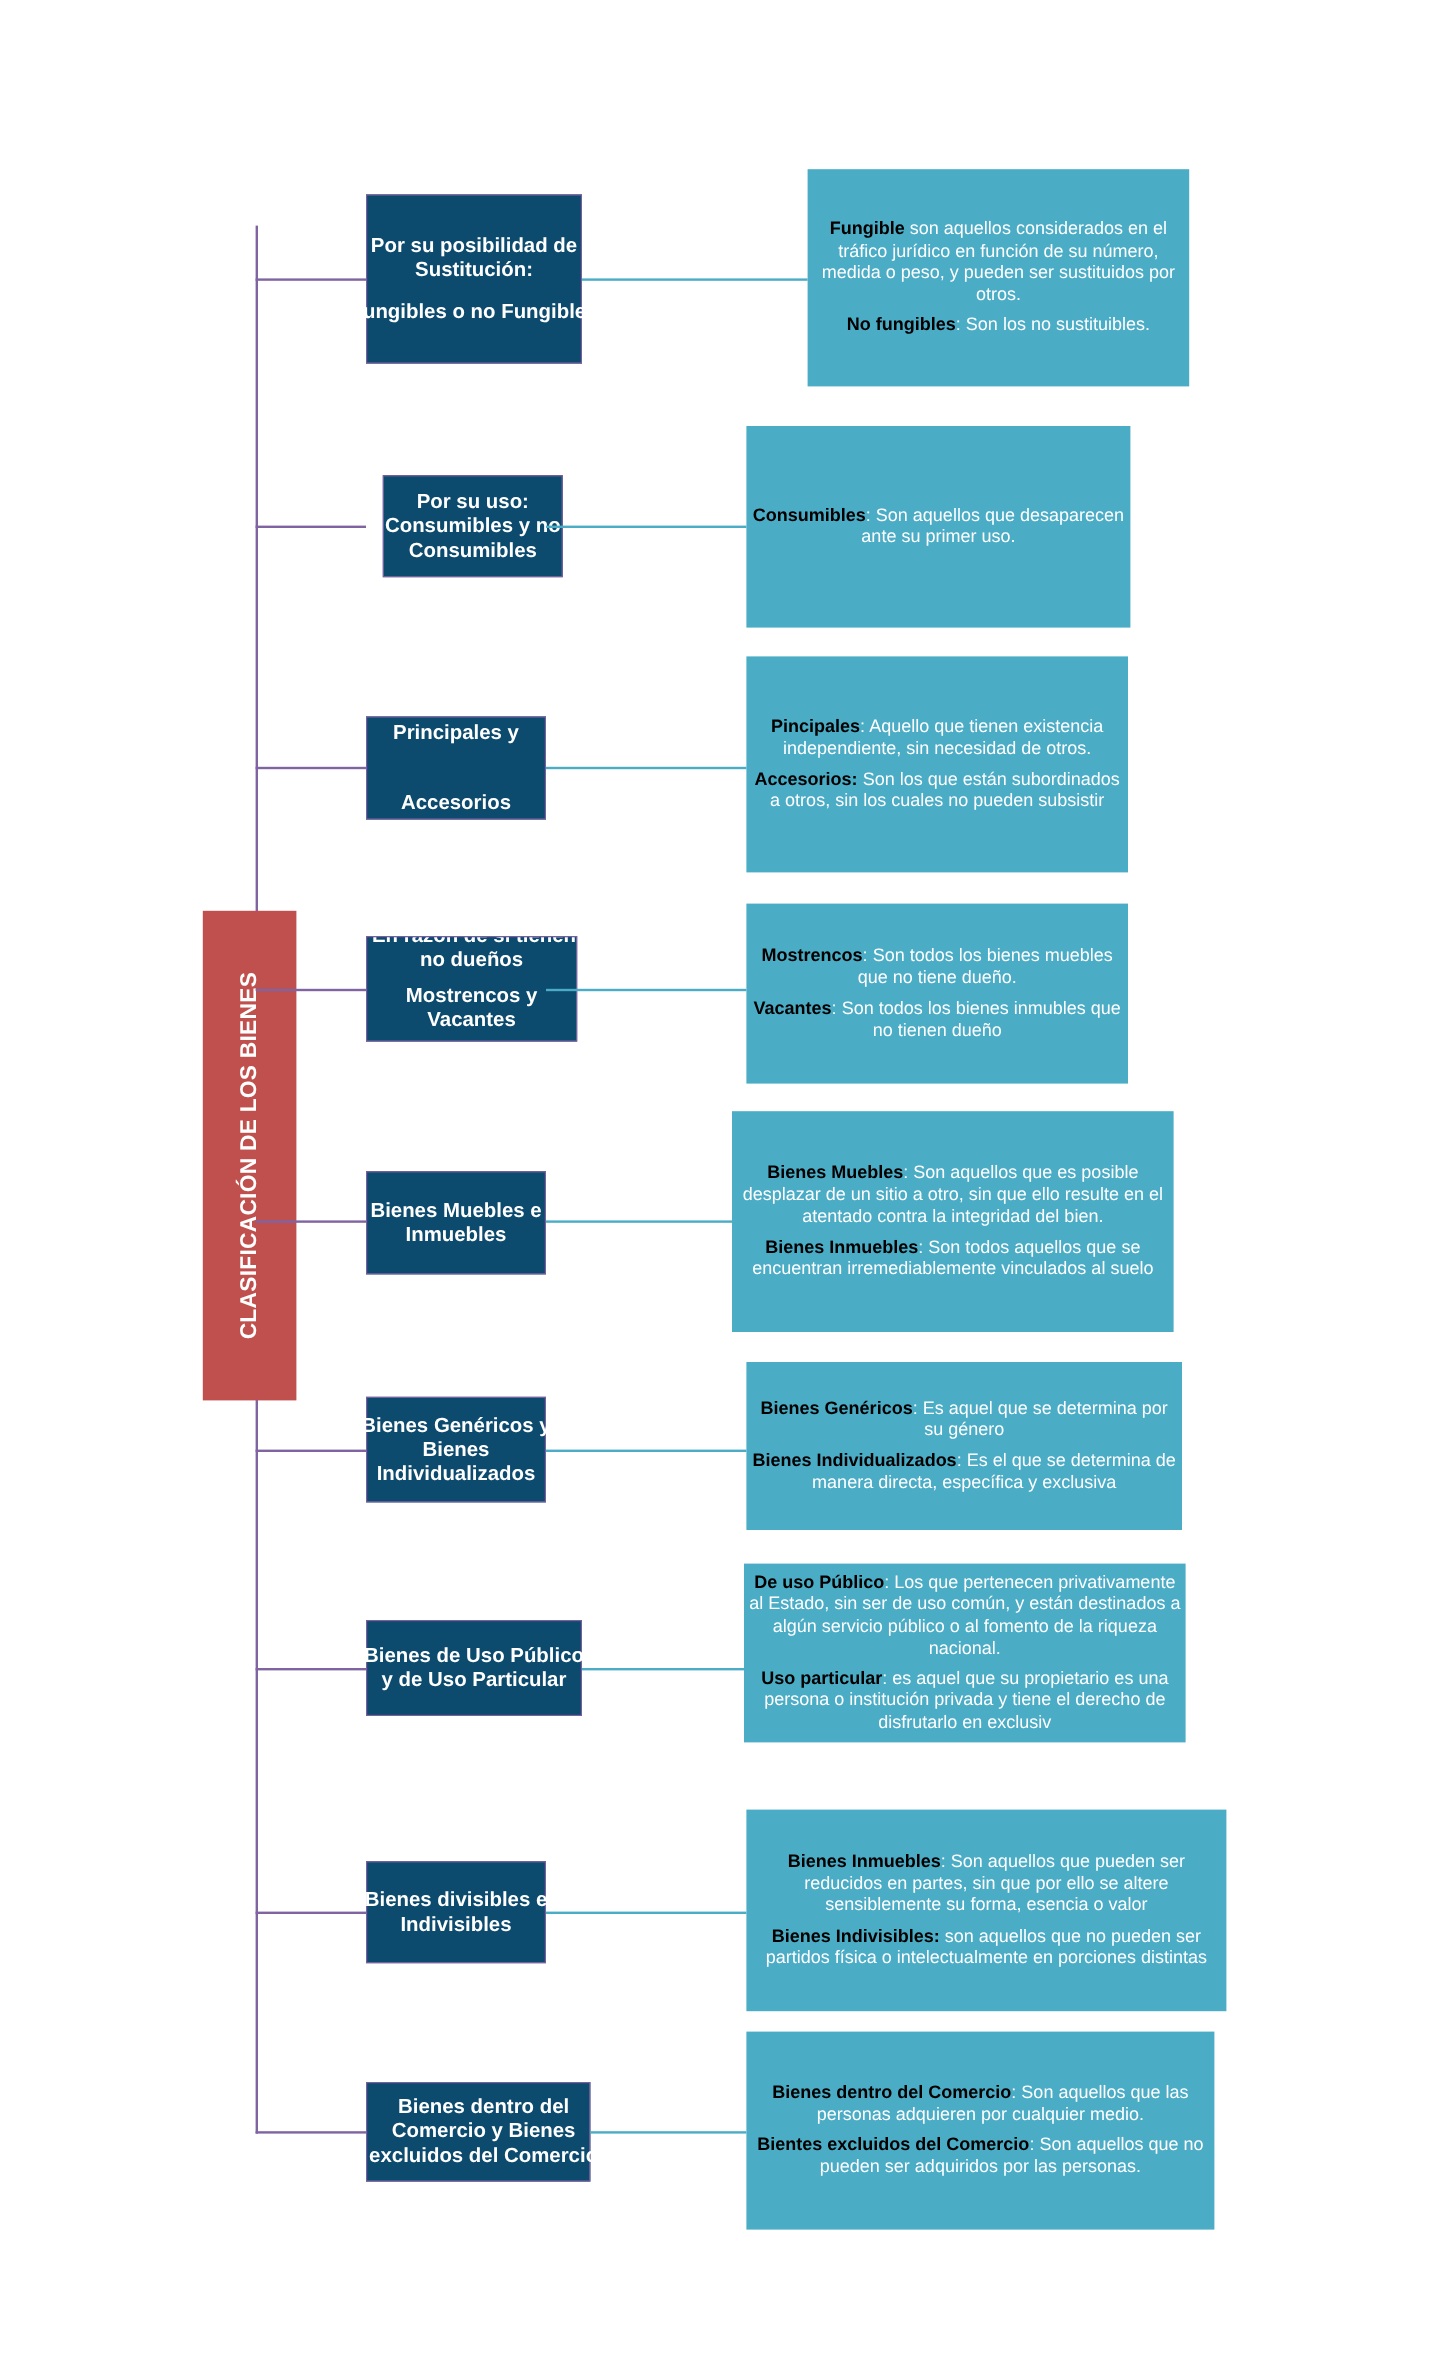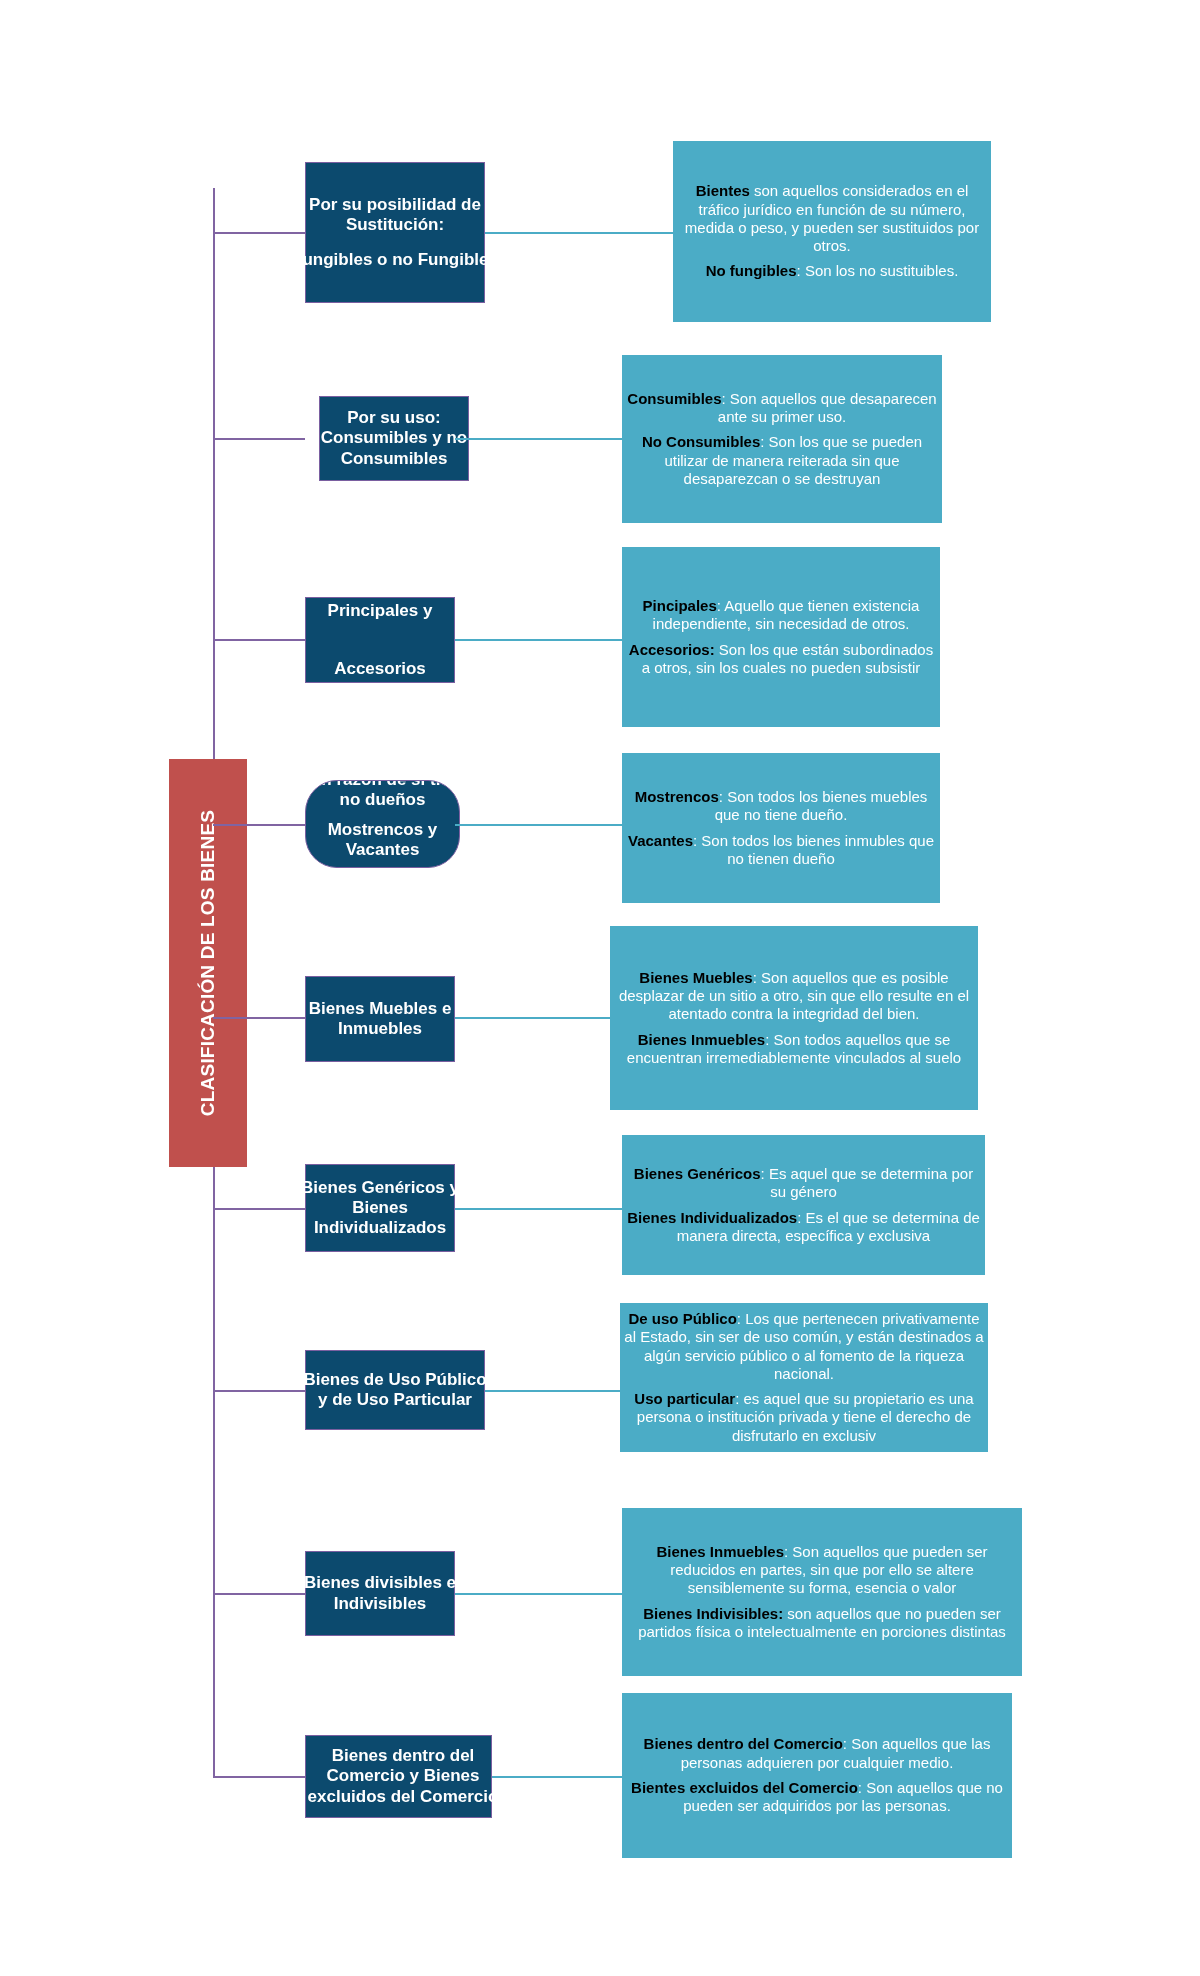--- a/index.html
+++ b/index.html
@@ -120,60 +120,57 @@
 
   <div class="branch-h" style="left:213px; top:232px; width:92px;"></div>
   <div class="cat-box" style="left:305px; top:162px; width:180px; height:141px;">
     <span class="cat-line">Por su posibilidad de</span>
     <span class="cat-line">Sustitución:</span>
     <span class="cat-line" style="margin-top:14px;">Fungibles o no Fungibles</span>
   </div>
   <div class="link-teal" style="left:485px; top:232px; width:188px;"></div>
   <div class="desc-box" style="left:673px; top:141px; width:318px; height:181px;">
     <p>
-      <b>Bientes</b><span> </span><span>son aquellos considerados en el tráfico jurídico en función de su número, medida o peso, y pueden ser sustituidos por otros.</span>
+      <b>Fungible</b><span> </span><span>son aquellos considerados en el tráfico jurídico en función de su número, medida o peso, y pueden ser sustituidos por otros.</span>
     </p>
     <p>
       <b>No fungibles</b><span>: </span><span>Son los no sustituibles.</span>
     </p>
   </div>
 
   <div class="branch-h" style="left:213px; top:438px; width:92px;"></div>
   <div class="cat-box" style="left:319px; top:396px; width:150px; height:85px;">
     <span class="cat-line">Por su uso:</span>
     <span class="cat-line">Consumibles y no</span>
     <span class="cat-line">Consumibles</span>
   </div>
   <div class="link-teal" style="left:455px; top:438px; width:167px;"></div>
   <div class="desc-box" style="left:622px; top:355px; width:320px; height:168px;">
     <p>
       <b>Consumibles</b><span>: </span><span>Son aquellos que desaparecen ante su primer uso.</span>
     </p>
-    <p>
-      <b>No Consumibles</b><span>: </span><span>Son los que se pueden utilizar de manera reiterada sin que desaparezcan o se destruyan</span>
-    </p>
   </div>
 
   <div class="branch-h" style="left:213px; top:639px; width:92px;"></div>
   <div class="cat-box" style="left:305px; top:597px; width:150px; height:86px;gap:38px;">
     <span class="cat-line">Principales y</span>
     <span class="cat-line">Accesorios</span>
   </div>
   <div class="link-teal" style="left:455px; top:639px; width:167px;"></div>
   <div class="desc-box" style="left:622px; top:547px; width:318px; height:180px;">
     <p>
       <b>Pincipales</b><span>: </span><span>Aquello que tienen existencia independiente, sin necesidad de otros.</span>
     </p>
     <p>
       <b>Accesorios:</b><span> </span><span>Son los que están subordinados a otros, sin los cuales no pueden subsistir</span>
     </p>
   </div>
 
   <div class="branch-h" style="left:213px; top:824px; width:92px;"></div>
-  <div class="cat-box clip-overflow" style="left:305px; top:780px; width:155px; height:88px;border-radius:32px;">
+  <div class="cat-box clip-overflow" style="left:305px; top:780px; width:176px; height:88px;">
     <div class="cat-block" style="margin-top:-18px;">
       <span class="cat-line">En razón de si tienen o</span>
       <span class="cat-line">no dueños</span>
       <span class="cat-line" style="margin-top:10px;">Mostrencos  y</span>
       <span class="cat-line">Vacantes</span>
     </div>
   </div>
   <div class="link-teal" style="left:455px; top:824px; width:167px;"></div>
   <div class="desc-box" style="left:622px; top:753px; width:318px; height:150px;">
     <p>

